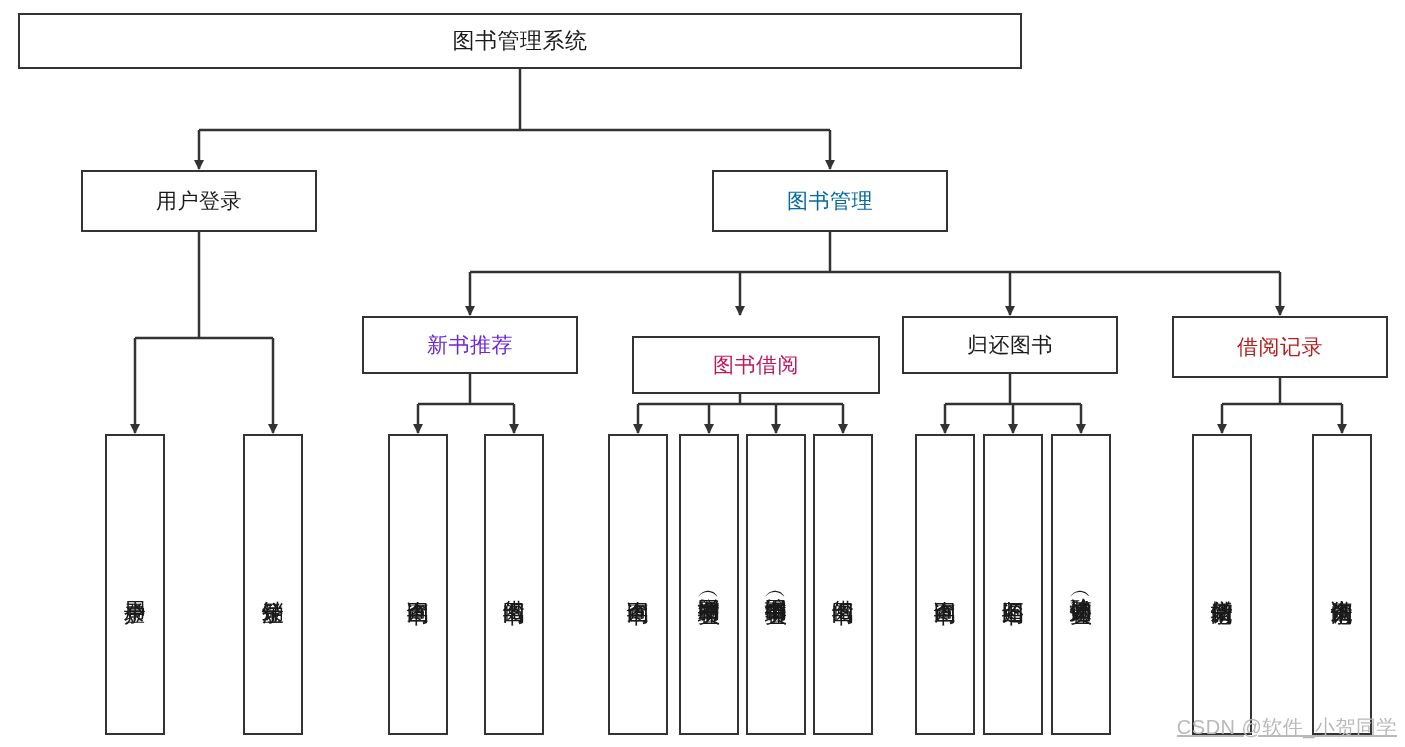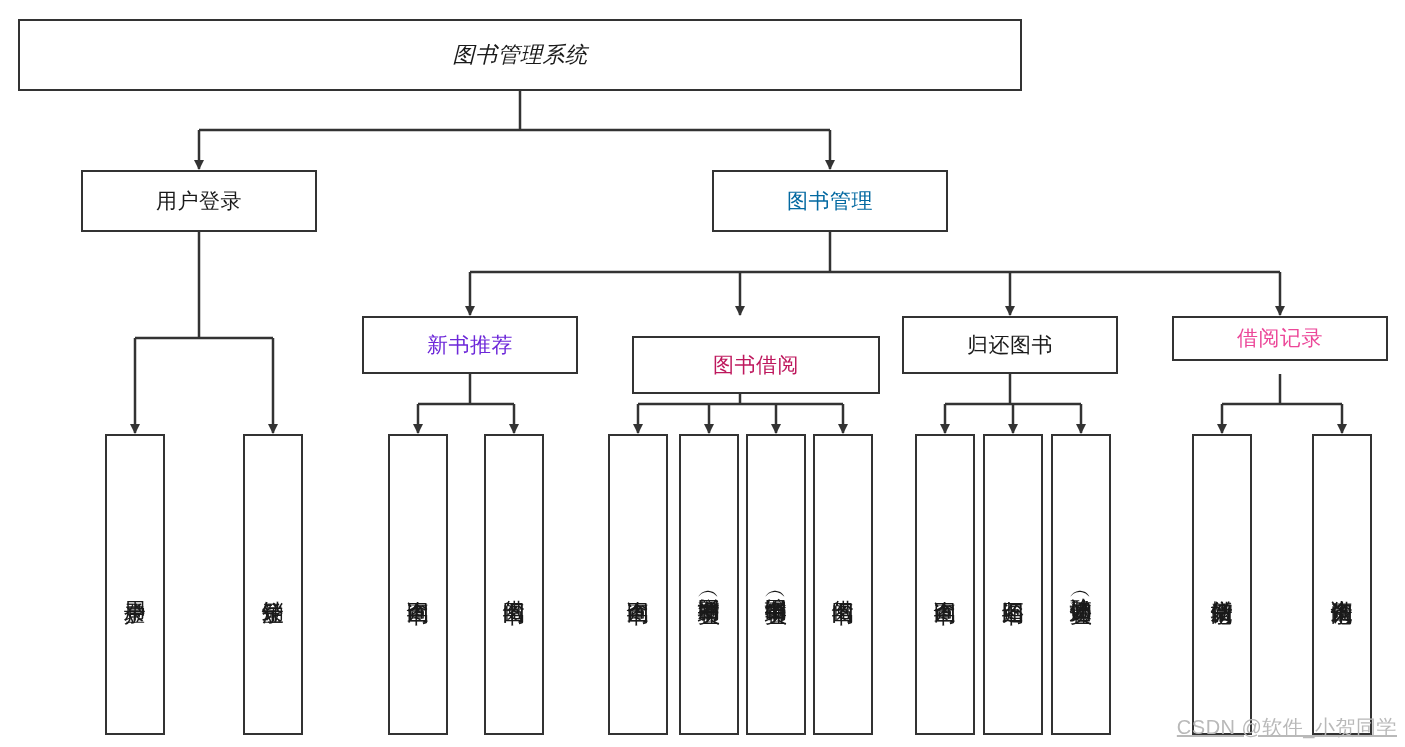--- a/index.html
+++ b/index.html
@@ -113,39 +113,39 @@
         <line x1="1013" y1="404" x2="1013" y2="433" stroke="#333333" stroke-width="2.5" marker-end="url(#arrow)"></line>
         <line x1="1081" y1="404" x2="1081" y2="433" stroke="#333333" stroke-width="2.5" marker-end="url(#arrow)"></line>
         <line x1="1280" y1="374" x2="1280" y2="404" stroke="#333333" stroke-width="2.5"></line>
         <line x1="1222" y1="404" x2="1342" y2="404" stroke="#333333" stroke-width="2.5"></line>
         <line x1="1222" y1="404" x2="1222" y2="433" stroke="#333333" stroke-width="2.5" marker-end="url(#arrow)"></line>
         <line x1="1342" y1="404" x2="1342" y2="433" stroke="#333333" stroke-width="2.5" marker-end="url(#arrow)"></line>
       </g>
   </svg>
 
   <div id="node-layer">
-      <div class="node horizontal root" style="left: 18px; top: 19px; width: 1004px; height: 72px; border-color: rgb(51, 51, 51); color: rgb(26, 26, 26); background: rgb(255, 255, 255); font-style: italic;">
+      <div class="node horizontal root" style="left: 18px; top: 13px; width: 1004px; height: 56px; border-color: rgb(51, 51, 51); color: rgb(26, 26, 26); background: rgb(255, 255, 255);">
         <span class="node-label">图书管理系统</span>
       </div>
       <div class="node horizontal" style="left: 81px; top: 170px; width: 236px; height: 62px; border-color: rgb(51, 51, 51); color: rgb(26, 26, 26); background: rgb(255, 255, 255);">
         <span class="node-label">用户登录</span>
       </div>
       <div class="node horizontal" style="left: 712px; top: 170px; width: 236px; height: 62px; border-color: rgb(51, 51, 51); color: #0369a1; background: rgb(255, 255, 255);">
         <span class="node-label">图书管理</span>
       </div>
       <div class="node horizontal" style="left: 362px; top: 316px; width: 216px; height: 58px; border-color: rgb(51, 51, 51); color: #6d28d9; background: rgb(255, 255, 255);">
         <span class="node-label">新书推荐</span>
       </div>
       <div class="node horizontal" style="left: 632px; top: 336px; width: 248px; height: 58px; border-color: rgb(51, 51, 51); color: #be185d; background: rgb(255, 255, 255);">
         <span class="node-label">图书借阅</span>
       </div>
       <div class="node horizontal" style="left: 902px; top: 316px; width: 216px; height: 58px; border-color: rgb(51, 51, 51); color: rgb(26, 26, 26); background: rgb(255, 255, 255);">
         <span class="node-label">归还图书</span>
       </div>
-      <div class="node horizontal" style="left: 1172px; top: 316px; width: 216px; height: 45px; border-color: rgb(51, 51, 51); color: #ec4899; background: rgb(255, 255, 255);">
+      <div class="node horizontal" style="left: 1172px; top: 316px; width: 216px; height: 62px; border-color: rgb(51, 51, 51); color: #b91c1c; background: rgb(255, 255, 255);">
         <span class="node-label">借阅记录</span>
       </div>
       <div class="node vertical" style="left: 105px; top: 434px; width: 60px; height: 301px; border-color: rgb(51, 51, 51); color: rgb(26, 26, 26); background: rgb(255, 255, 255);">
         <span class="node-label">用户登录</span>
       </div>
       <div class="node vertical" style="left: 243px; top: 434px; width: 60px; height: 301px; border-color: rgb(51, 51, 51); color: rgb(26, 26, 26); background: rgb(255, 255, 255);">
         <span class="node-label">注销登录</span>
       </div>
       <div class="node vertical" style="left: 388px; top: 434px; width: 60px; height: 301px; border-color: rgb(51, 51, 51); color: rgb(26, 26, 26); background: rgb(255, 255, 255);">
         <span class="node-label">查询图书</span>

